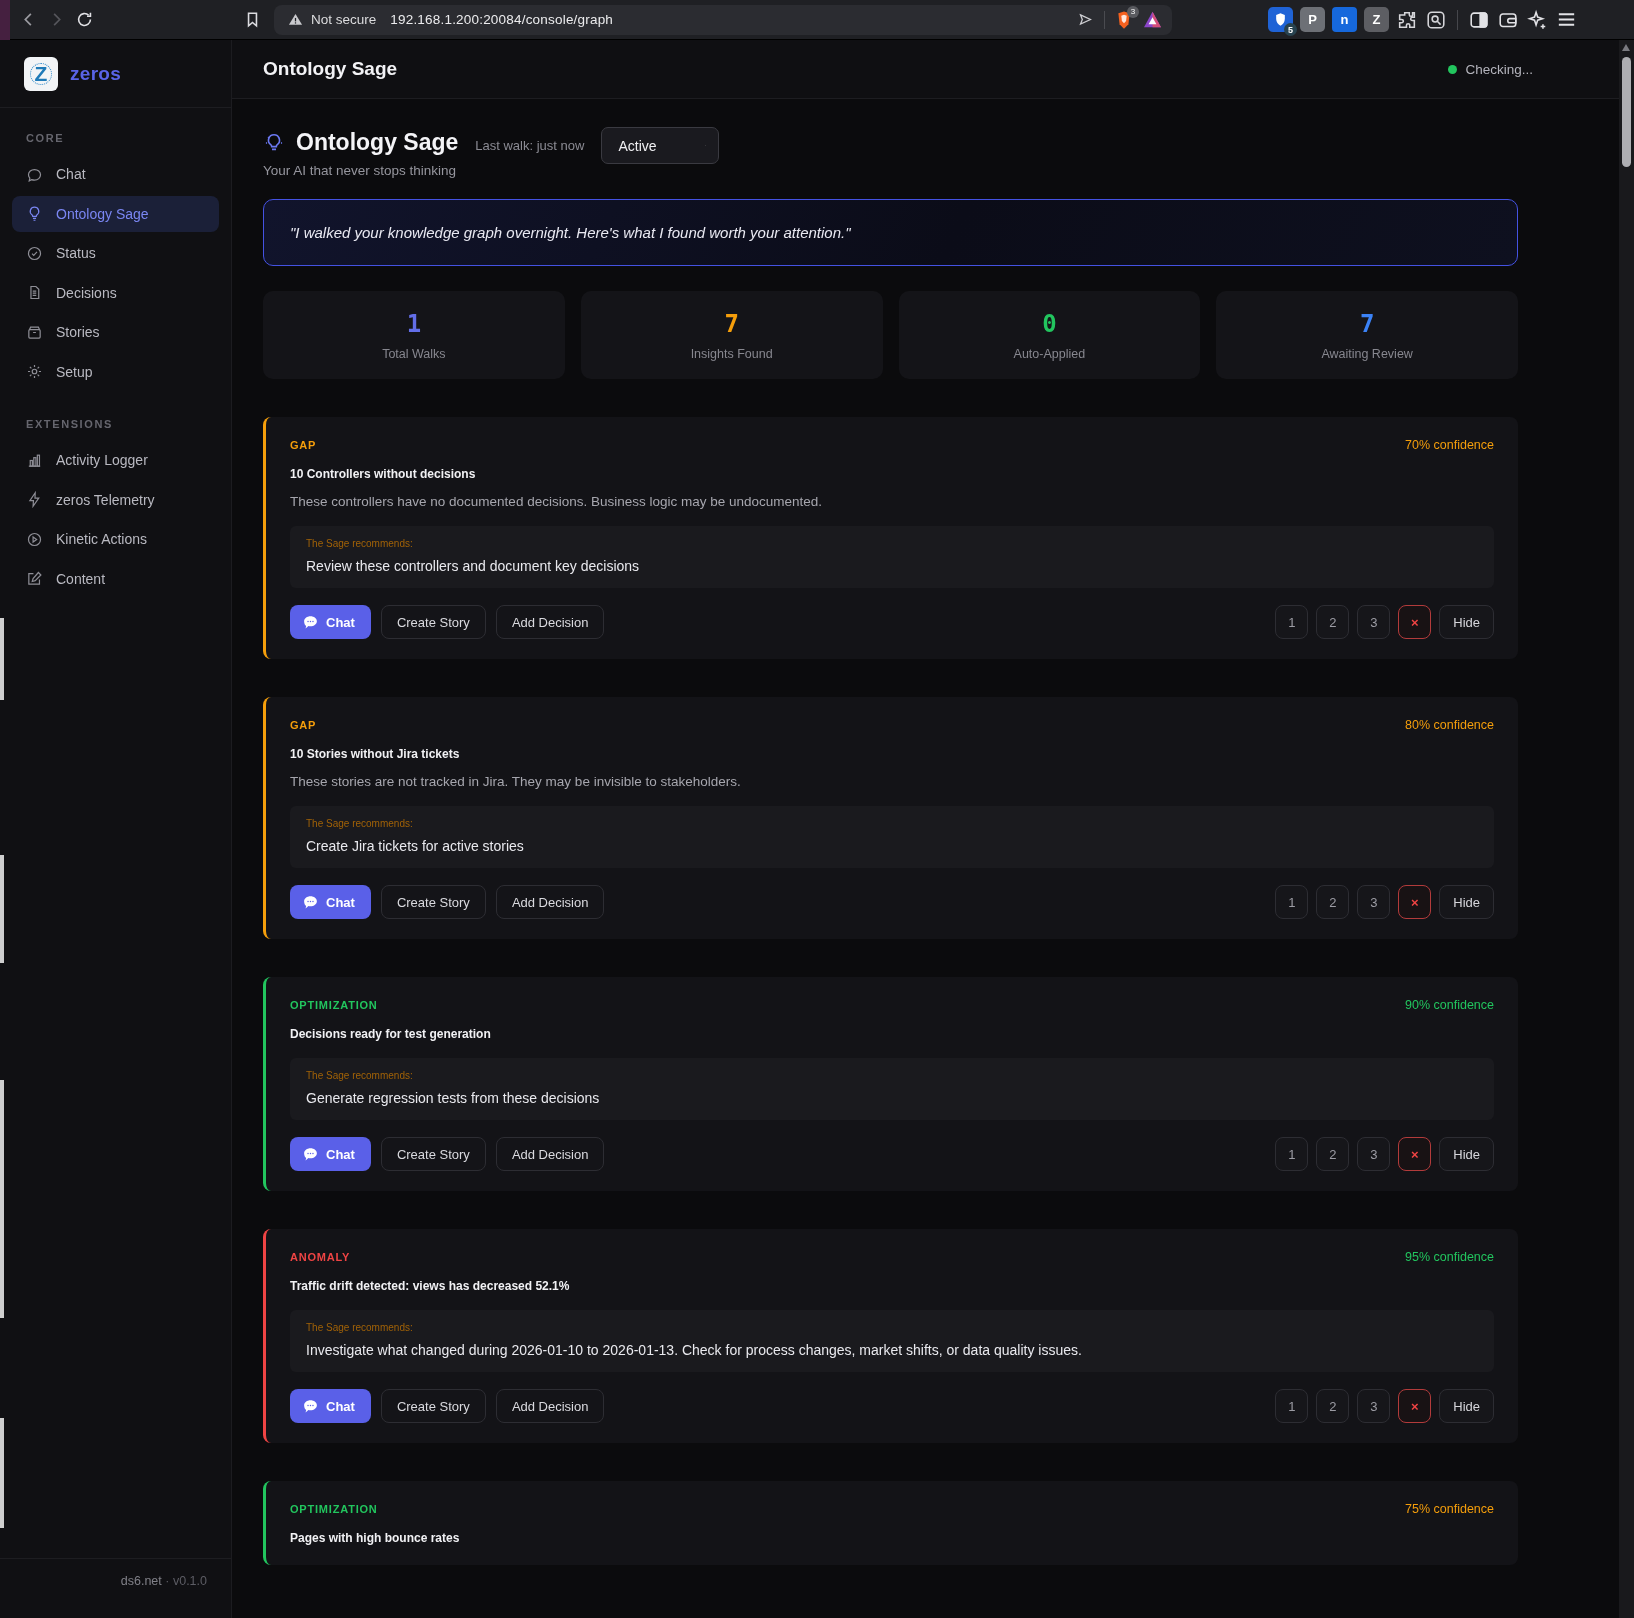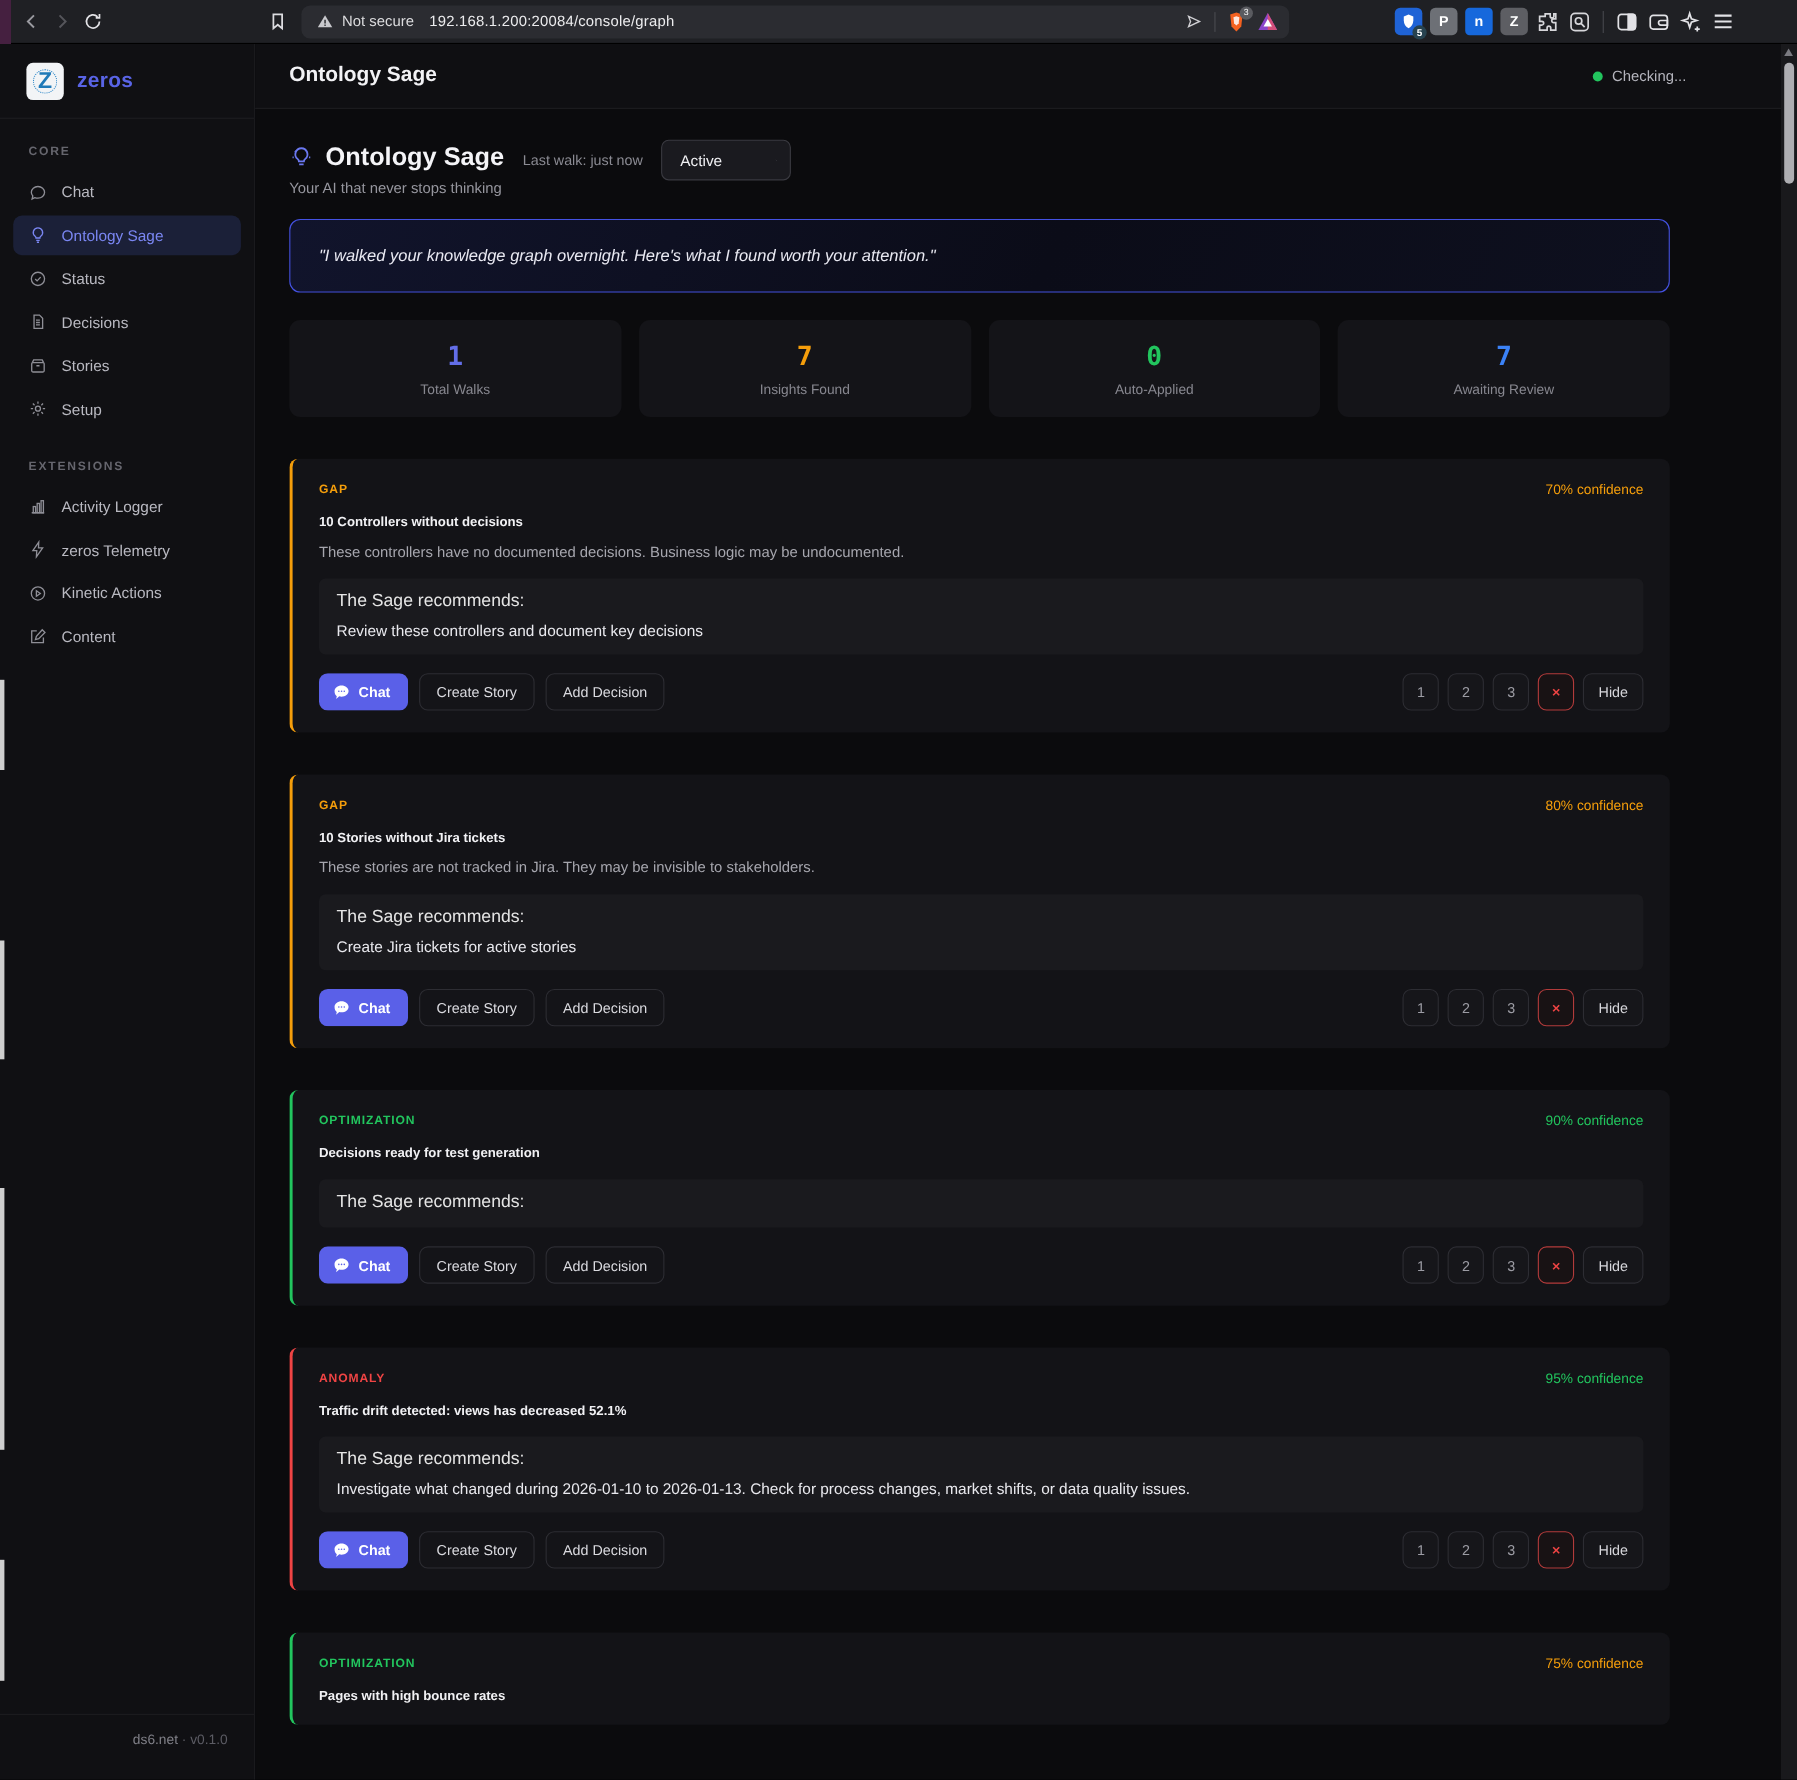--- a/index.html
+++ b/index.html
@@ -67,21 +67,21 @@
   .stat-card .v { font-family:"DejaVu Sans Mono", monospace; font-size:24px; font-weight:bold; }
   .stat-card .l { margin-top:9px; color:#87878f; font-size:12.5px; }
 
   .card { margin-top:38px; background:#131317; border-radius:8px; border-left:3.5px solid #f59e0b; padding:21px 24px 20px; }
   .card-row1 { display:flex; align-items:center; justify-content:space-between; }
   .card-type { font-size:11px; font-weight:bold; letter-spacing:.8px; }
   .card-conf { font-size:12.5px; }
   .card-title { margin-top:15px; color:#f1f1f4; font-size:12px; font-weight:bold; }
   .card-desc { margin-top:13px; color:#a6a6ae; font-size:13.5px; }
   .rec-box { margin-top:17px; background:#1a1a1e; border-radius:6px; padding:12px 16px 14px; }
-  .rec-label { color:#e5e5e5; font-size:16px; }
+  .rec-label { color:#a16207; font-size:10px; }
   .rec-text { margin-top:9px; color:#e9e9ee; font-size:14px; }
   .card-actions { margin-top:17px; display:flex; align-items:center; gap:10px; }
   .btn { height:34px; display:inline-flex; align-items:center; justify-content:center; border-radius:8px; font-size:13px; cursor:pointer; border:1px solid transparent; }
   .btn-chat { background:#5a60e8; color:#fff; padding:0 15px 0 11px; gap:7px; font-weight:bold; }
   .btn-dark { background:#141418; border-color:#2d2d33; color:#dadadf; padding:0 15px; }
   .right-actions { margin-left:auto; display:flex; align-items:center; gap:8px; }
   .btn-sq { width:33px; padding:0; background:#16161a; border-color:#2d2d33; color:#9c9ca4; }
   .btn-x { background:#19141 6; border-color:#b23b3b; color:#ef4444; background:#181214; font-weight:bold; }
   .btn-hide { background:#16161a; border-color:#2d2d33; color:#d6d6db; padding:0 13px; }
 
@@ -412,20 +412,21 @@
           </div>
 
           <div class="card" style="border-left-color: rgb(34, 197, 94);">
             <div class="card-row1">
               <span class="card-type" style="color: rgb(34, 197, 94);">OPTIMIZATION</span>
               <span class="card-conf" style="color: rgb(34, 197, 94);">90% confidence</span>
             </div>
             <div class="card-title">Decisions ready for test generation</div>
             <div class="rec-box">
               <div class="rec-label">The Sage recommends:</div>
+              <div class="rec-text">Generate regression tests from these decisions</div>
             </div>
             <div class="card-actions">
               <button class="btn btn-chat">
                 <svg width="17" height="17" viewBox="0 0 24 24">
                     <path d="M12 3c5 0 9 3.2 9 7.2s-4 7.2-9 7.2c-1 0-2-.13-2.9-.37L5 20.5l.9-3.6C4.1 15.6 3 13.5 3 10.2 3 6.2 7 3 12 3z" fill="#fff"></path>
                     <circle cx="8.5" cy="10.5" r="1" fill="#5a60e8"></circle>
                     <circle cx="12" cy="10.5" r="1" fill="#5a60e8"></circle>
                     <circle cx="15.5" cy="10.5" r="1" fill="#5a60e8"></circle>
                   </svg>
                 <span>Chat</span>

